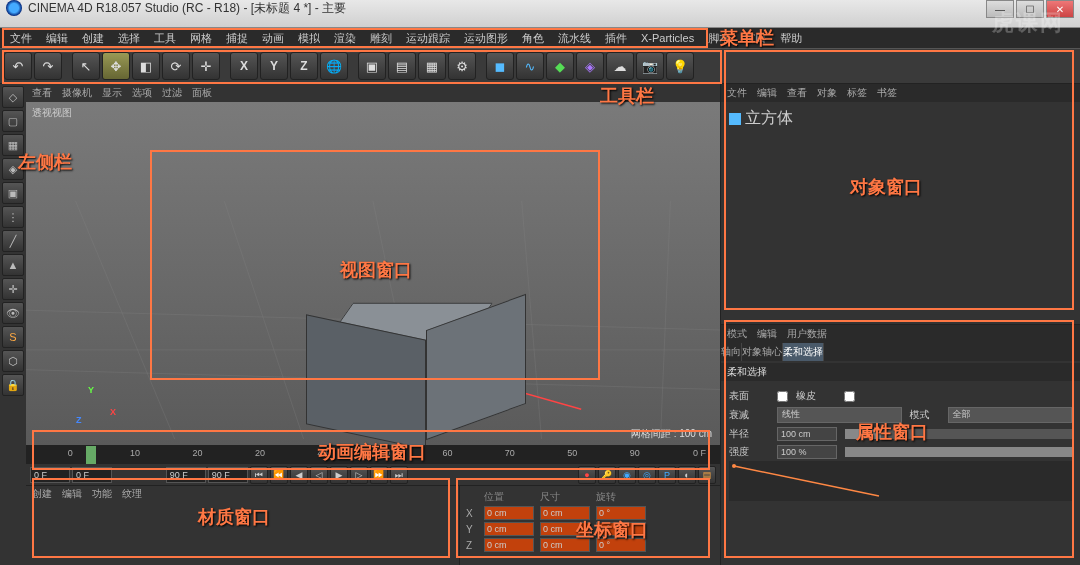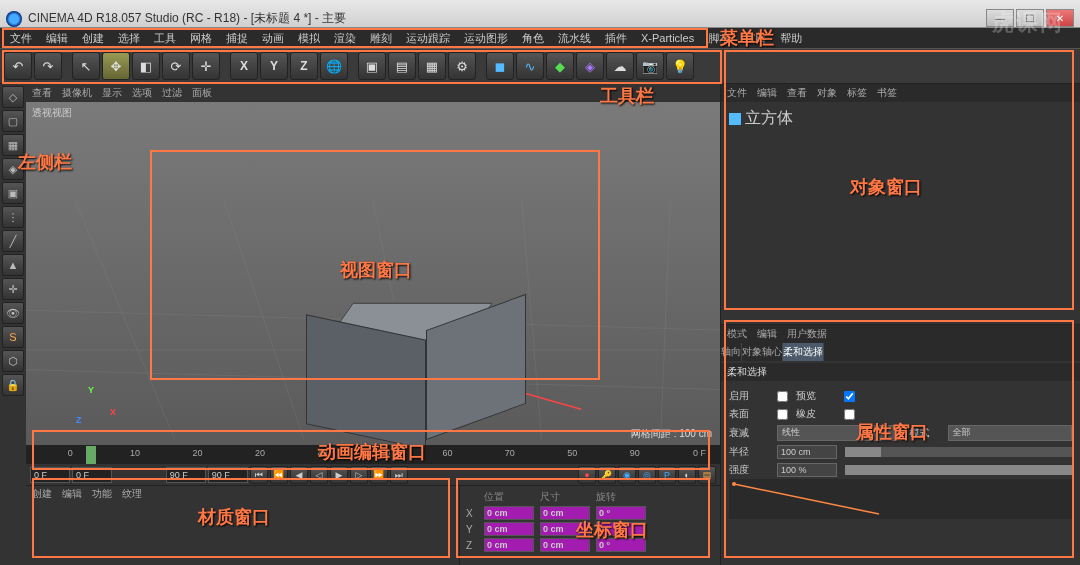--- a/index.html
+++ b/index.html
@@ -1,18 +1,18 @@
 <!DOCTYPE html>
 <html><head>
 <meta charset="utf-8">
 <style>
 * { margin: 0; padding: 0; box-sizing: border-box; font-family: "Microsoft YaHei", sans-serif; }
 body { width: 1080px; height: 565px; background: #3a3a3a; overflow: hidden; position: relative; }
 
-.titlebar { height: 28px; background: linear-gradient(#e8e8e8, #d0d0d0); display: flex; align-items: flex-end; padding: 0 6px; font-size: 12px; color: #333; border-bottom: 1px solid #888; }
+.titlebar { height: 28px; background: linear-gradient(#e8e8e8, #d0d0d0); display: flex; align-items: flex-start; padding: 0 6px; font-size: 12px; color: #333; border-bottom: 1px solid #888; }
 .titlebar .appicon { width: 16px; height: 16px; background: radial-gradient(circle, #4af 40%, #027 70%); border-radius: 50%; margin-right: 6px; }
 .titlebar .title { flex: 1; }
 .titlebar .winbtns { display: flex; gap: 2px; }
 .titlebar .winbtn { width: 28px; height: 18px; background: linear-gradient(#ddd,#bbb); border: 1px solid #888; font-size: 10px; display: flex; align-items: center; justify-content: center; cursor: pointer; }
 .titlebar .winbtn.close { background: linear-gradient(#e77,#c44); color: #fff; }
 
 .menubar { height: 20px; background: #2a2a2a; display: flex; align-items: center; padding: 0 4px; font-size: 11px; color: #ccc; gap: 2px; }
 .menubar .mitem { padding: 2px 6px; cursor: pointer; }
 
 .toolbar { height: 36px; background: #3a3a3a; border-top: 1px solid #555; border-bottom: 1px solid #222; display: flex; align-items: center; padding: 0 4px; gap: 2px; }
@@ -49,21 +49,21 @@
 .timectrls { height: 22px; display: flex; align-items: center; padding: 0 4px; gap: 2px; }
 .tcfield { width: 40px; height: 16px; background: #222; border: 1px solid #555; font-size: 9px; color: #ccc; padding: 0 3px; }
 .tcbtn { width: 18px; height: 18px; background: linear-gradient(#555,#333); border: 1px solid #222; border-radius: 2px; cursor: pointer; font-size: 9px; color: #ccc; display: flex; align-items: center; justify-content: center; }
 
 .bottomrow { height: 80px; display: flex; background: #333; border-top: 1px solid #222; }
 .matpanel { flex: 1; border-right: 1px solid #222; }
 .coordpanel { width: 260px; padding: 2px 6px; font-size: 10px; color: #aaa; }
 .panelhdr { height: 16px; display: flex; gap: 10px; font-size: 10px; color: #aaa; padding: 0 6px; align-items: center; }
 .coordrow { display: flex; gap: 6px; align-items: center; margin: 2px 0; }
 .coordlbl { width: 12px; }
-.coordfield { width: 50px; height: 14px; background: #a21caf; border: 1px solid #555; font-size: 9px; color: #ccc; padding: 0 2px; font-weight: bold; }
+.coordfield { width: 50px; height: 14px; background: #c2410c; border: 1px solid #555; font-size: 9px; color: #ccc; padding: 0 2px; }
 
 .rightcol { width: 360px; display: flex; flex-direction: column; background: #333; border-left: 1px solid #222; }
 .objpanel { flex: 1; border-bottom: 1px solid #222; }
 .objhdr { height: 18px; display: flex; gap: 10px; font-size: 10px; color: #aaa; padding: 0 6px; align-items: center; background: #2a2a2a; }
 .objtree { padding: 4px 6px; font-size: 16px; color: #ccc; }
 .objitem { display: flex; align-items: center; gap: 4px; padding: 2px; }
 .objicon { width: 12px; height: 12px; background: #5bf; }
 
 .attrpanel { flex: 1; display: flex; flex-direction: column; }
 .attrtabs { height: 18px; display: flex; font-size: 10px; color: #aaa; background: #2a2a2a; }
@@ -312,26 +312,20 @@
         <span>用户数据</span>
       </div>
       <div class="attrtabs">
         <div class="attrtab">轴向</div>
         <div class="attrtab">对象轴心</div>
         <div class="attrtab active">柔和选择</div>
       </div>
       <div class="attrsec">柔和选择</div>
       <div class="attrbody">
         <div class="attrrow">
-          <label>启用</label>
-          <input type="checkbox" style="">
-          <label>预览</label>
-          <input type="checkbox" checked="" style="">
-        </div>
-        <div class="attrrow">
           <label>表面</label>
           <input type="checkbox" style="">
           <label>橡皮</label>
           <input type="checkbox" style="">
         </div>
         <div class="attrrow">
           <label>衰减</label>
           <div class="attrselect">线性</div>
           <label style="width:30px">模式</label>
           <div class="attrselect">全部</div>

